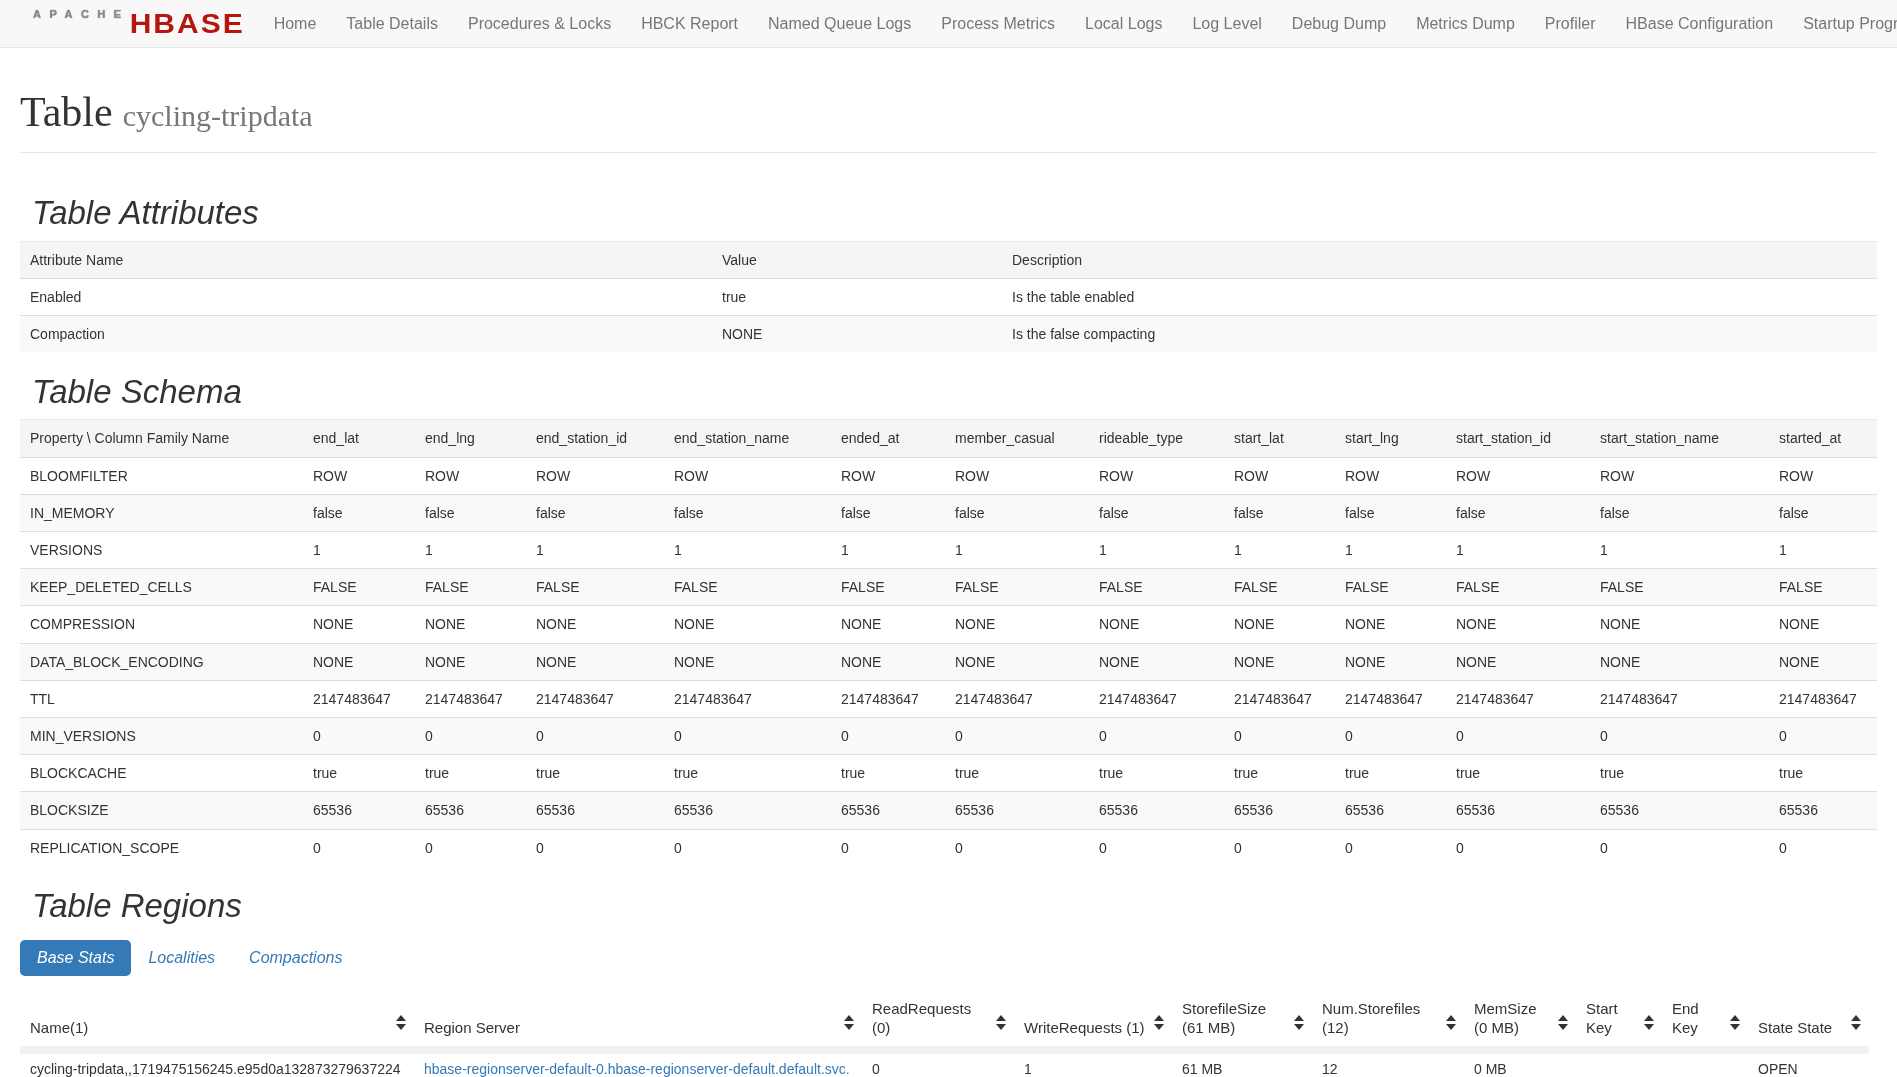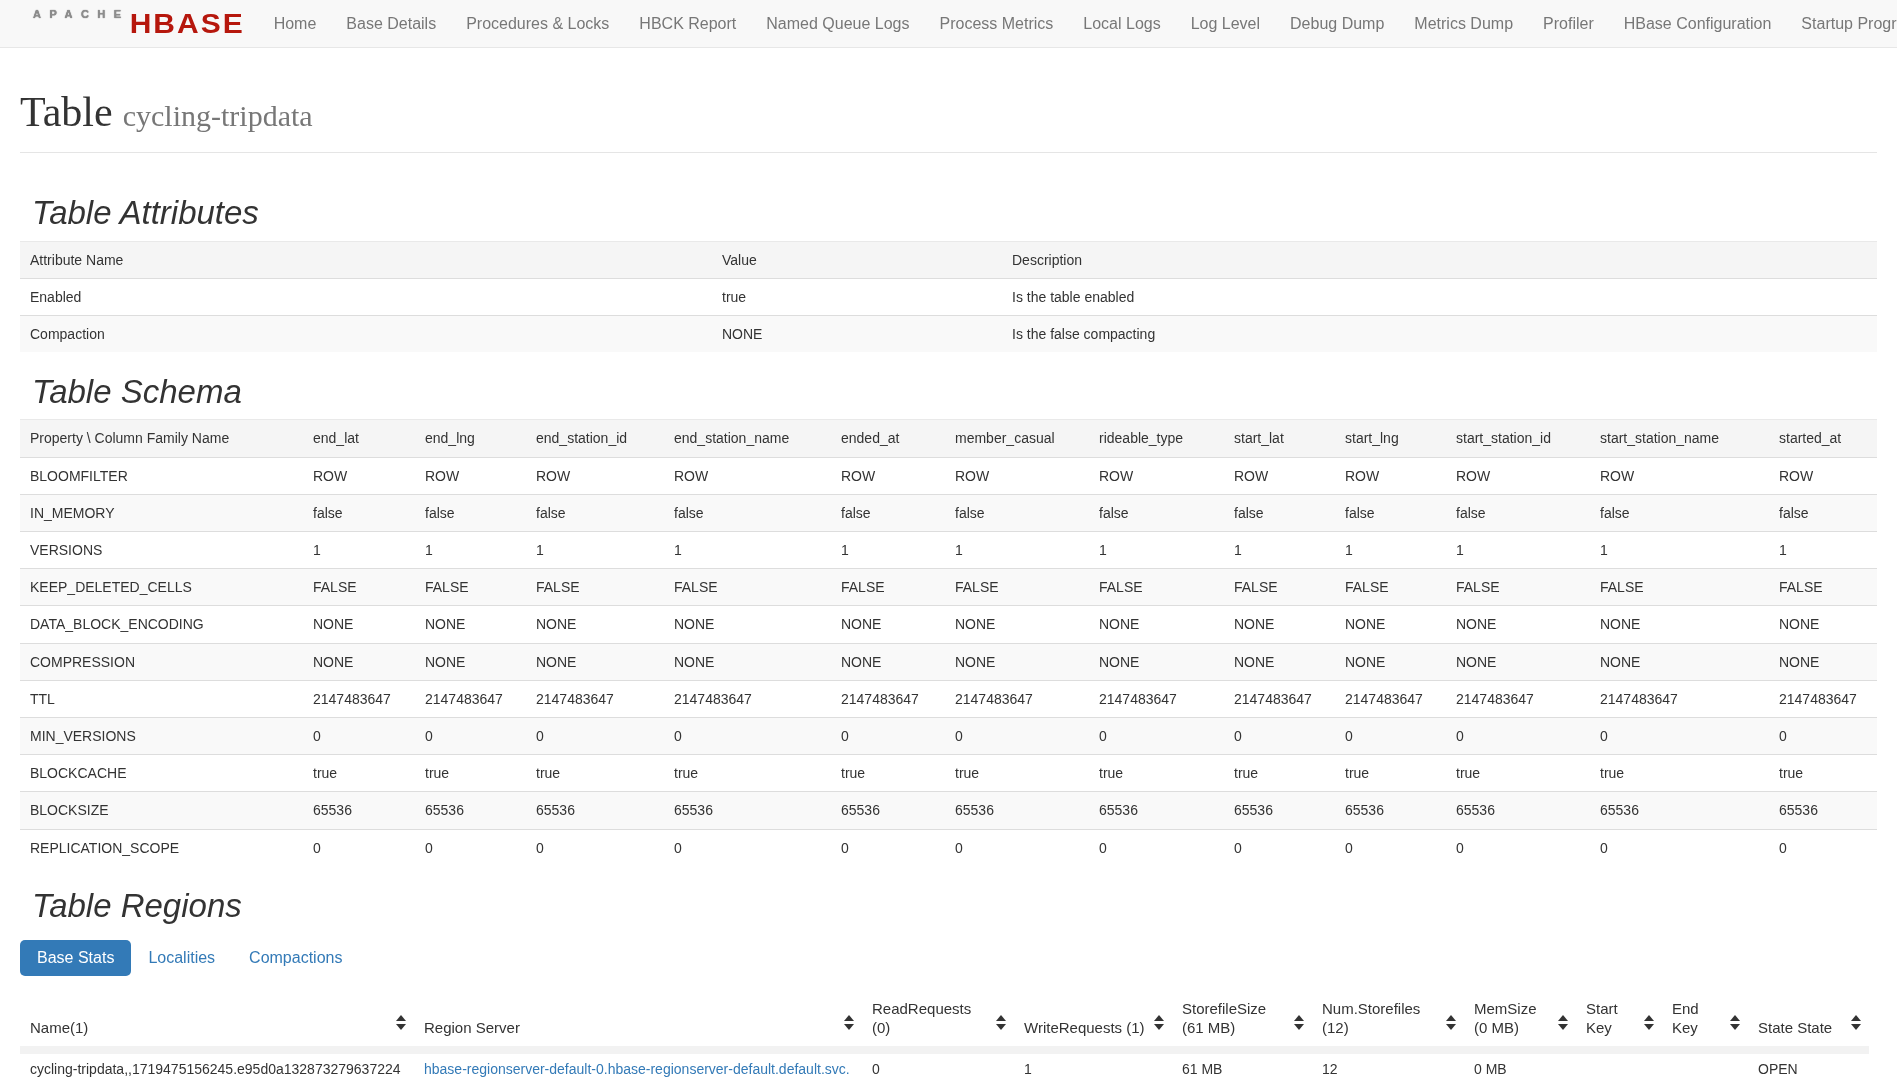--- a/index.html
+++ b/index.html
@@ -43,21 +43,21 @@
 
   
   table { border-collapse:collapse; table-layout:fixed; width:100%; font-size:14px; }
   th, td { text-align:left; padding:9px 10px; border-top:1px solid #dddddd; vertical-align:top; line-height:1.3; }
   thead.band tr { background:#f5f5f5; }
   thead tr:first-child th { border-top:1px solid #e9e9e9; }
   tbody tr:nth-child(even) { background:#f9f9f9; }
   th { font-weight:normal; color:#333; }
 
   
-  .tabs { display:flex; margin:16px 0 18px 0; }
+  .tabs { display:flex; margin:16px 0 18px 0;font-style:italic; }
   .tab-pill {
     font-size:16px; padding:9px 17px; border-radius:5px; text-decoration:none;
     color:#337ab7; cursor:pointer; white-space:nowrap;
   }
   .tab-pill.active { background:#337ab7; color:#ffffff; }
 
   table.regions { width:1849px; }
   table.regions thead th {
     position:relative; vertical-align:bottom;
     padding:6px 26px 8px 10px; font-size:15px; line-height:1.25;
@@ -76,21 +76,21 @@
 </head>
 <body>
 
 <nav class="navbar">
   <div class="brand">
     <span class="brand-apache" style="letter-spacing:8.5px;">APACHE</span>
     <span class="brand-hbase">HBASE</span>
   </div>
   <div class="nav-menu">
       <a class="nav-link">Home</a>
-      <a class="nav-link">Base Details</a>
+      <a class="nav-link">Table Details</a>
       <a class="nav-link">Procedures &amp; Locks</a>
       <a class="nav-link">HBCK Report</a>
       <a class="nav-link">Named Queue Logs</a>
       <a class="nav-link">Process Metrics</a>
       <a class="nav-link">Local Logs</a>
       <a class="nav-link">Log Level</a>
       <a class="nav-link">Debug Dump</a>
       <a class="nav-link">Metrics Dump</a>
       <a class="nav-link">Profiler</a>
       <a class="nav-link">HBase Configuration</a>
@@ -223,36 +223,36 @@
           <td>FALSE</td>
           <td>FALSE</td>
           <td>FALSE</td>
           <td>FALSE</td>
           <td>FALSE</td>
           <td>FALSE</td>
           <td>FALSE</td>
           <td>FALSE</td>
         </tr>
         <tr>
+          <td>COMPRESSION</td>
+          <td>NONE</td>
+          <td>NONE</td>
+          <td>NONE</td>
+          <td>NONE</td>
+          <td>NONE</td>
+          <td>NONE</td>
+          <td>NONE</td>
+          <td>NONE</td>
+          <td>NONE</td>
+          <td>NONE</td>
+          <td>NONE</td>
+          <td>NONE</td>
+        </tr>
+        <tr>
           <td>DATA_BLOCK_ENCODING</td>
-          <td>NONE</td>
-          <td>NONE</td>
-          <td>NONE</td>
-          <td>NONE</td>
-          <td>NONE</td>
-          <td>NONE</td>
-          <td>NONE</td>
-          <td>NONE</td>
-          <td>NONE</td>
-          <td>NONE</td>
-          <td>NONE</td>
-          <td>NONE</td>
-        </tr>
-        <tr>
-          <td>COMPRESSION</td>
           <td>NONE</td>
           <td>NONE</td>
           <td>NONE</td>
           <td>NONE</td>
           <td>NONE</td>
           <td>NONE</td>
           <td>NONE</td>
           <td>NONE</td>
           <td>NONE</td>
           <td>NONE</td>

